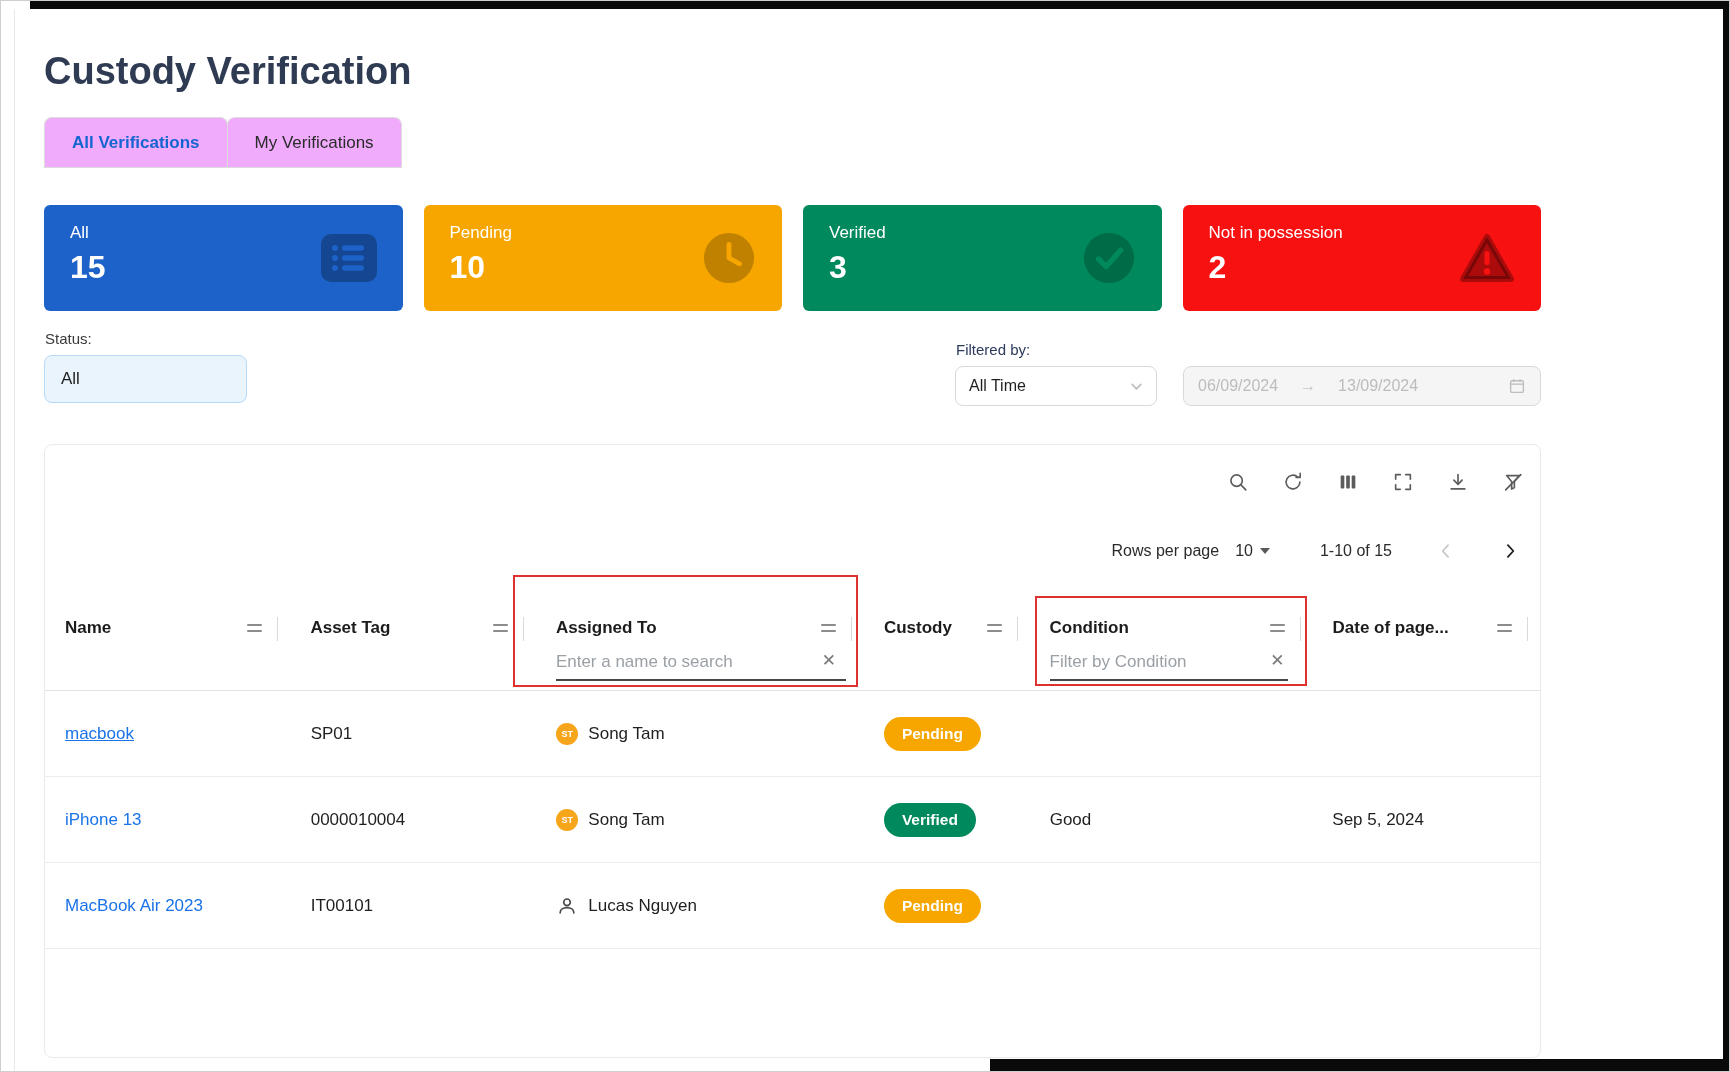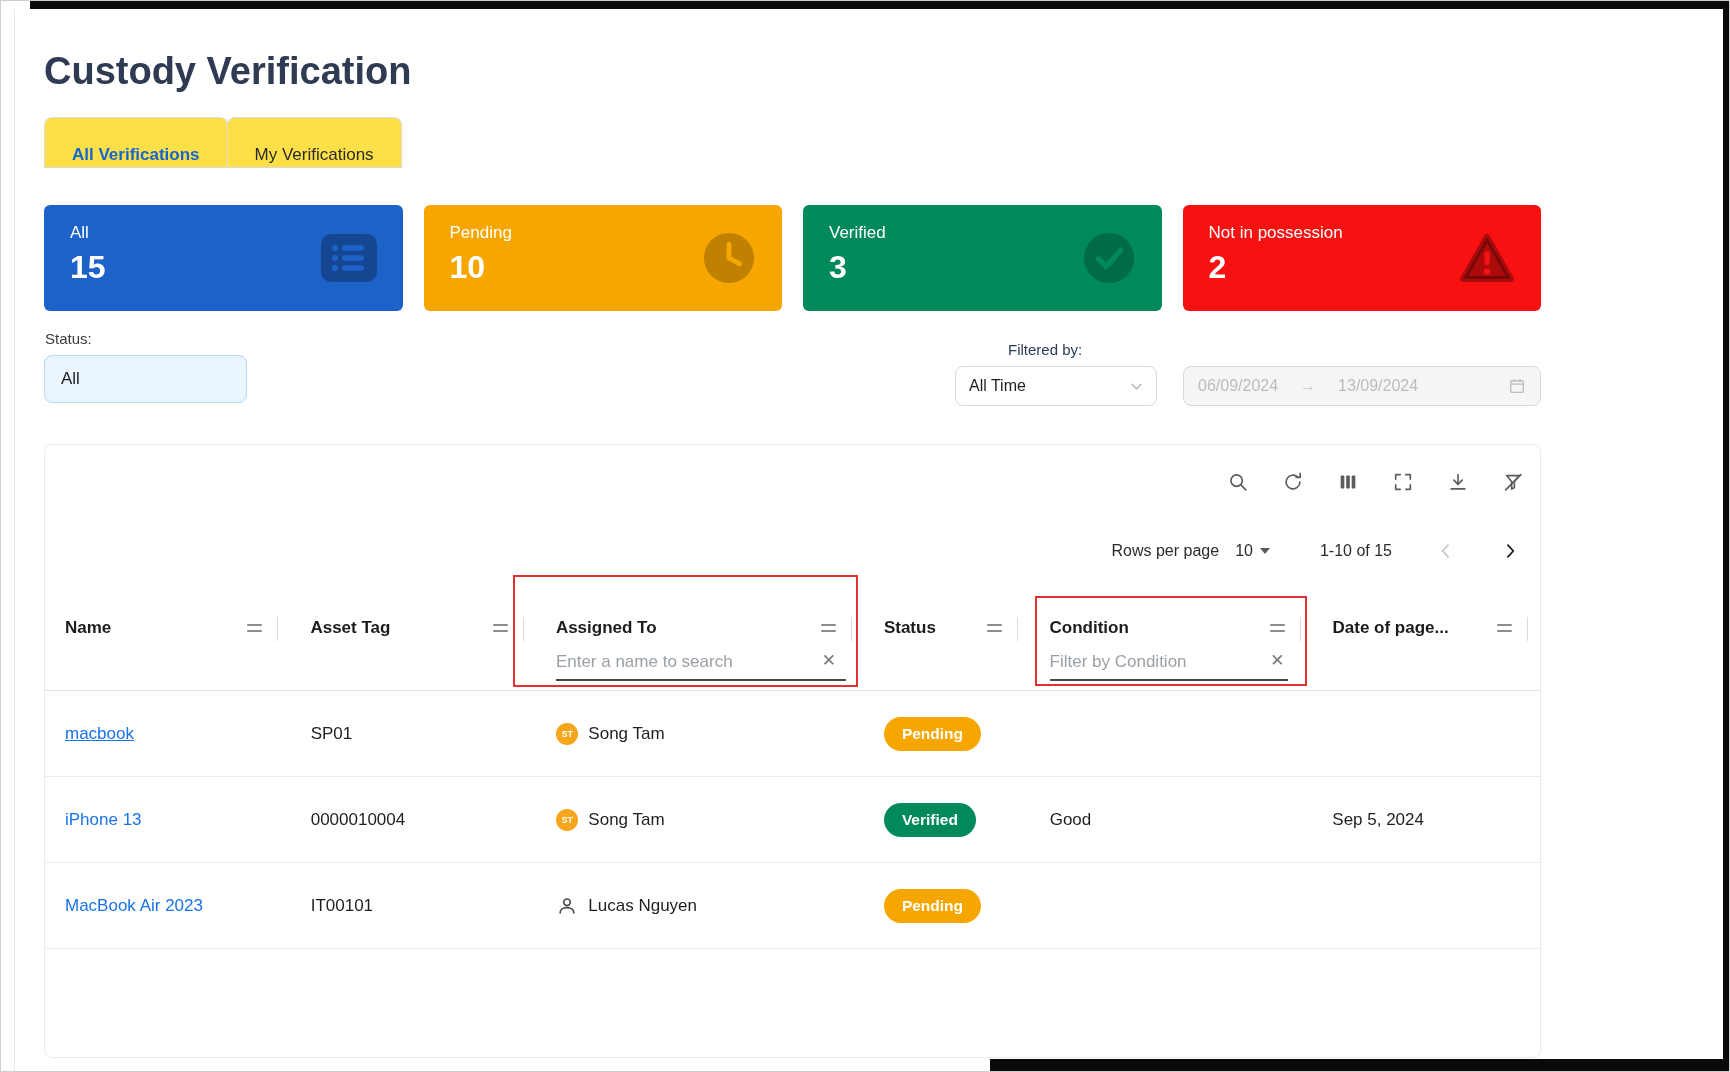--- a/index.html
+++ b/index.html
@@ -9,38 +9,38 @@
   .frame { position:absolute; inset:0; border:1px solid #cfcfcf; pointer-events:none; z-index:50; }
   .top-black-bar { position:absolute; left:30px; right:0; top:0; height:9px; background:#0a0a0a; }
   .right-black-bar { position:absolute; right:0; top:0; bottom:0; width:7px; background:#0a0a0a; }
   .bottom-black-bar { position:absolute; left:990px; right:0; bottom:0; height:13px; background:#0a0a0a; }
   .left-line { position:absolute; left:14px; top:9px; bottom:0; width:1px; background:#e9e9e9; }
 
   .page-title { position:absolute; left:44px; top:50px; font-size:38px; font-weight:700; color:#2e3b52; }
 
   
   .tabs { position:absolute; left:44px; top:117px; display:inline-flex; border-bottom:1px solid #dcdcdc; }
-  .tab { padding:12px 27px; height:50px; line-height:50px; font-size:17px; background:#fde047;
+  .tab { padding:0 27px; height:50px; line-height:50px; font-size:17px; background:#f0abfc;
          border:1px solid #dcdcdc; border-bottom:none; border-radius:8px 8px 0 0; cursor:pointer; color:#2b2b2b; }
   .tab + .tab { margin-left:-1px; }
   .tab.active { color:#1565d1; font-weight:700; }
 
   
   .stats-row { position:absolute; left:44px; top:205px; width:1497px; display:flex; gap:21px; }
   .stat-card { flex:1; height:106px; border-radius:6px; position:relative; padding:18px 26px; color:#fff; cursor:pointer; }
   .stat-label { font-size:17px; font-weight:400; }
   .stat-value { font-size:32px; font-weight:700; margin-top:6px; }
   .stat-icon { position:absolute; right:26px; top:50%; transform:translateY(-50%); line-height:0; }
 
   
   .status-label { position:absolute; left:45px; top:330px; font-size:15px; color:#3a3a3a; }
   .status-select { position:absolute; left:44px; top:355px; width:203px; height:48px; background:#e9f4fd;
                    border:1px solid #b5d9f8; border-radius:8px; display:flex; align-items:center;
                    padding:0 16px; font-size:17px; color:#1f1f1f; cursor:pointer; }
-  .filtered-by-label { position:absolute; left:1008px; top:341px; font-size:15px; color:#2c3a5c; font-weight:500; }
+  .filtered-by-label { position:absolute; left:956px; top:341px; font-size:15px; color:#2c3a5c; font-weight:500; }
   .time-select { position:absolute; left:955px; top:366px; width:202px; height:40px; background:#fff;
                  border:1px solid #d9d9d9; border-radius:8px; display:flex; align-items:center;
                  justify-content:space-between; padding:0 13px; font-size:16px; color:#1f1f1f; cursor:pointer; }
   .date-range { position:absolute; left:1183px; top:366px; width:358px; height:40px; background:#f5f5f5;
                 border:1px solid #d9d9d9; border-radius:8px; display:flex; align-items:center;
                 padding:0 14px; font-size:16px; color:#bcbcbc; }
   .date-range .arrow { margin:0 22px; color:#c4c4c4; }
   .date-range .cal { margin-left:auto; line-height:0; }
 
   
@@ -278,21 +278,21 @@
             </span>
         </div>
         <div class="th-filter">
           <input class="filter-input w-assigned" placeholder="Enter a name to search" style="">
           <span class="clear-icon">✕</span>
         </div>
         <span class="col-sep"></span>
       </div>
       <div class="th c3">
         <div class="th-top">
-          <span class="th-label">Status</span>
+          <span class="th-label">Custody</span>
           <span class="drag-handle">
               <i></i>
               <i></i>
             </span>
         </div>
         <span class="col-sep"></span>
       </div>
       <div class="th c4">
         <div class="th-top">
           <span class="th-label">Condition</span>

